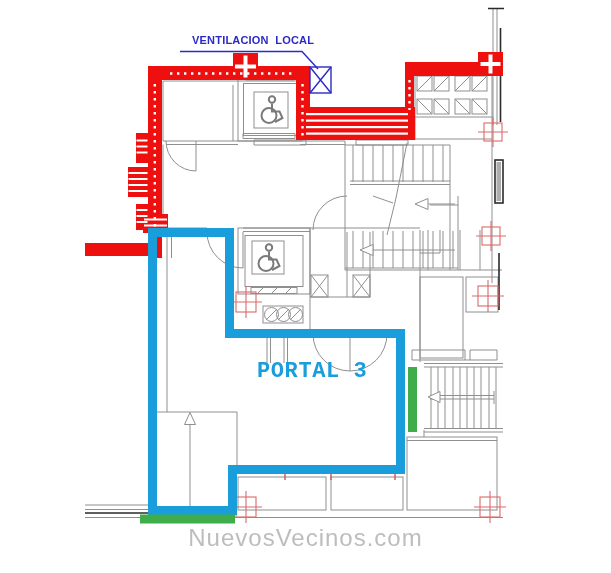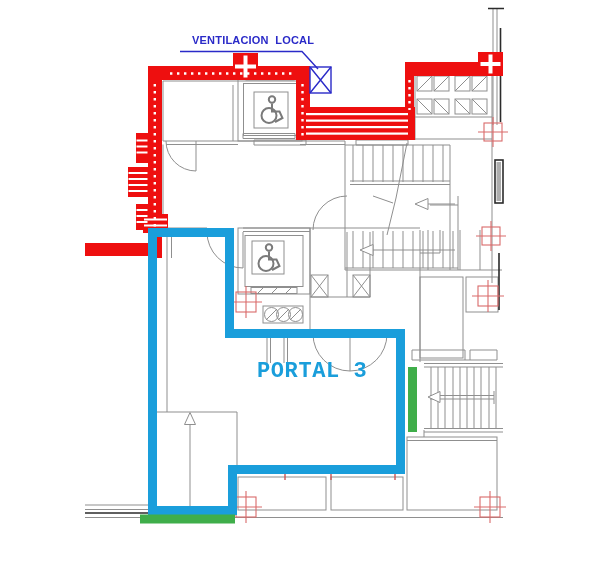--- a/index.html
+++ b/index.html
@@ -248,13 +248,14 @@
 
     <g>
       <rect class="ann" x="310" y="67" width="21" height="26"></rect>
       <path class="ann" d="M310,67 L331,93 M331,67 L310,93"></path>
       <path class="ann" d="M180,51.5 H302 L318,69"></path>
     </g>
   </svg>
 
   <div class="vent-label">VENTILACION  LOCAL</div>
   <div class="portal-label">PORTAL 3</div>
+  <div class="watermark">NuevosVecinos.com</div>
 </div>
 
 </body></html>

